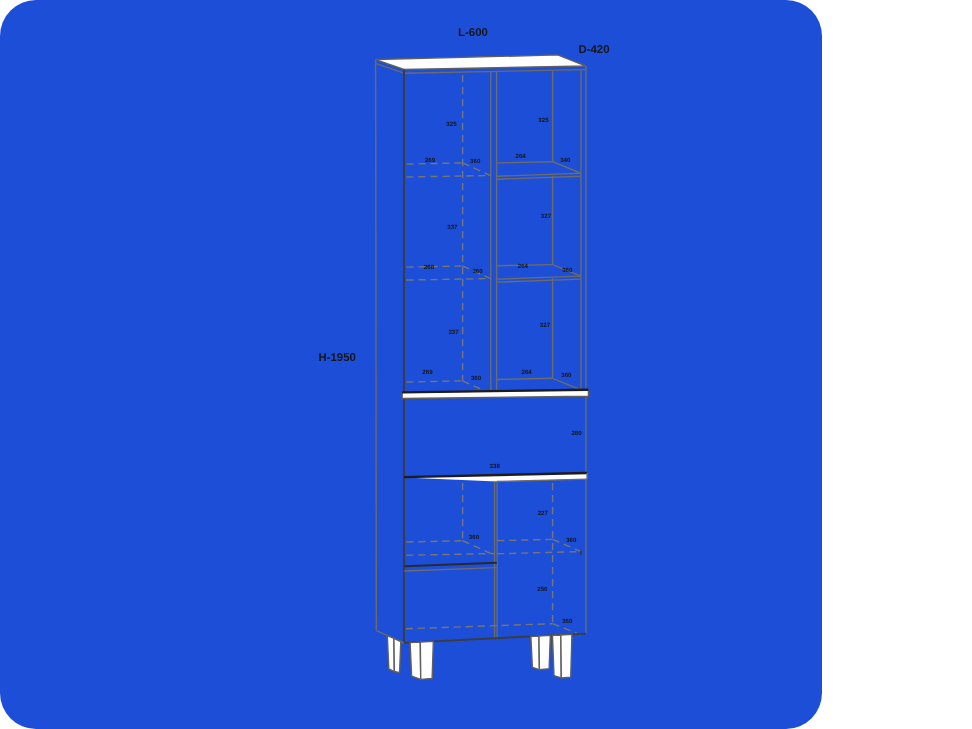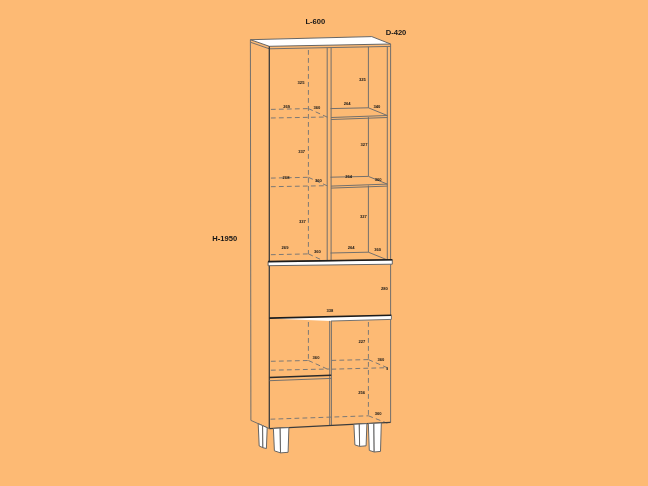--- a/index.html
+++ b/index.html
@@ -1,17 +1,17 @@
 <!DOCTYPE html>
 <html><head>
 <meta charset="utf-8">
 <title>Cabinet drawing</title>
 <style>
   html,body { margin:0; padding:0; background:#ffffff; }
-  #page { width:648px; height:486px; position:relative; background:#fdba74; }
+  #page { width:548px; height:486px; position:relative; background:#1d4ed8;border-radius:24px; }
   svg { display:block; }
   text { font-family:"Liberation Sans", sans-serif; fill:#161616; font-weight:bold; }
   line.n  { stroke:#6b6b6b; stroke-width:0.95; fill:none; }
   line.d  { stroke:#3c3c3c; stroke-width:1.3; }
   line.k  { stroke:#1c1c1c; stroke-width:1.6; }
   line.k2 { stroke:#2a2a2a; stroke-width:1.4; }
   line.h  { stroke:#757575; stroke-width:0.95; stroke-dasharray:4.8,3.2; }
   polygon.face { fill:#ffffff; stroke:#5f5f5f; stroke-width:0.95; }
   polygon.bare { fill:#ffffff; stroke:none; }
 </style>

